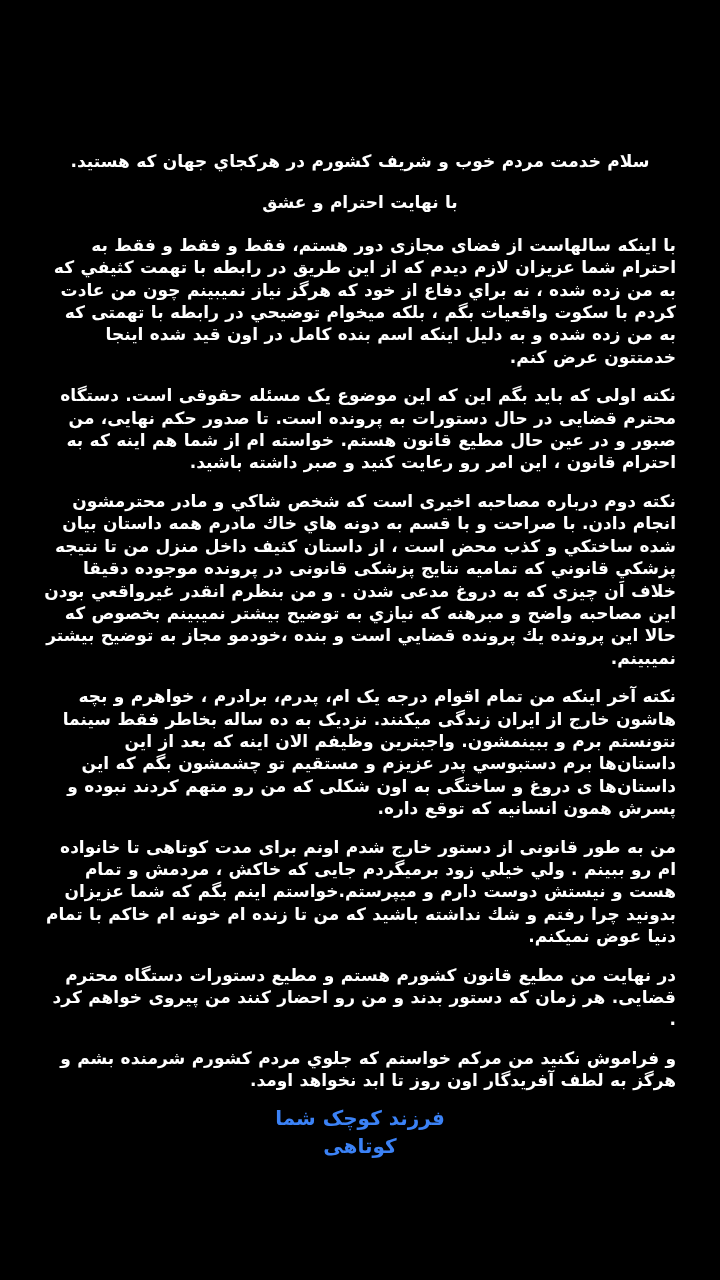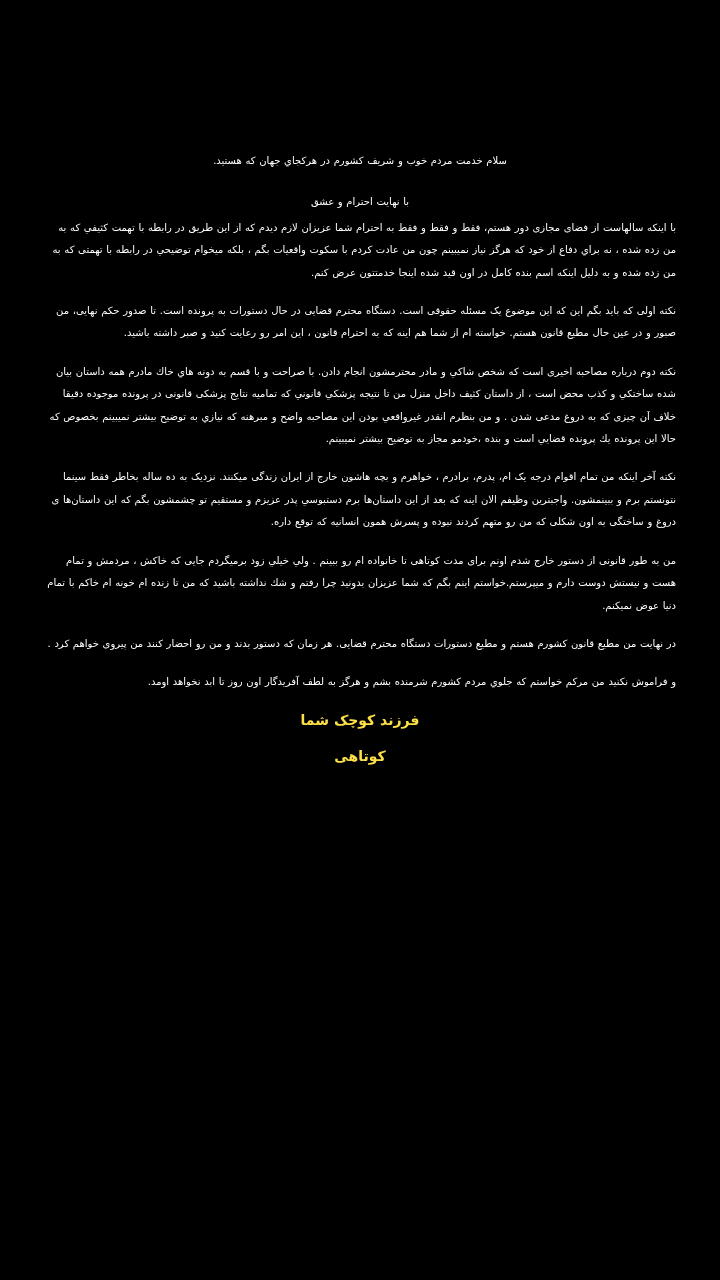--- a/index.html
+++ b/index.html
@@ -29,66 +29,66 @@
     top: 150px;
     left: 44px;
     width: 632px;
     direction: rtl;
     text-align: center;
     color: #ffffff;
   }
 
   .para {
     margin: 0 0 11px 0;
-    font-size: 10px;
+    font-size: 17px;
     line-height: 22.4px;
-    font-weight: normal;
+    font-weight: bold;
     color: #ffffff;
     letter-spacing: 0px;
     word-spacing: 0.5px;
     text-align: center;
     direction: rtl;
     unicode-bidi: isolate;
     text-rendering: optimizeLegibility;
   }
 
   .para.tight {
     margin-bottom: 0;
   }
 
   
   .para.salutation {
     margin-bottom: 19px;
   }
   .para.subtitle {
-    margin-bottom: 3px;
+    margin-bottom: 20px;
   }
 
   
   .para.block {
     margin-bottom: 16px;
   }
 
   
   .para.body {
     text-align: right;
   }
 
   
   #signature {
     margin-top: 16px;
     text-align: center;
     direction: rtl;
   }
   #signature .sig-line {
-    font-size: 14px;
+    font-size: 20px;
     line-height: 20px;
     font-weight: bold;
-    color: #fde047;
-    margin: 16px;
+    color: #3b82f6;
+    margin: 8px;
   }
 </style>
 </head>
 <body>
 
 <div id="screen" style="background: rgb(0, 0, 0);">
 
   <div id="statement" style="color: rgb(255, 255, 255);">
 
     <p class="para salutation">سلام خدمت مردم خوب و شریف کشورم در هرکجاي جهان که هستید.</p>

